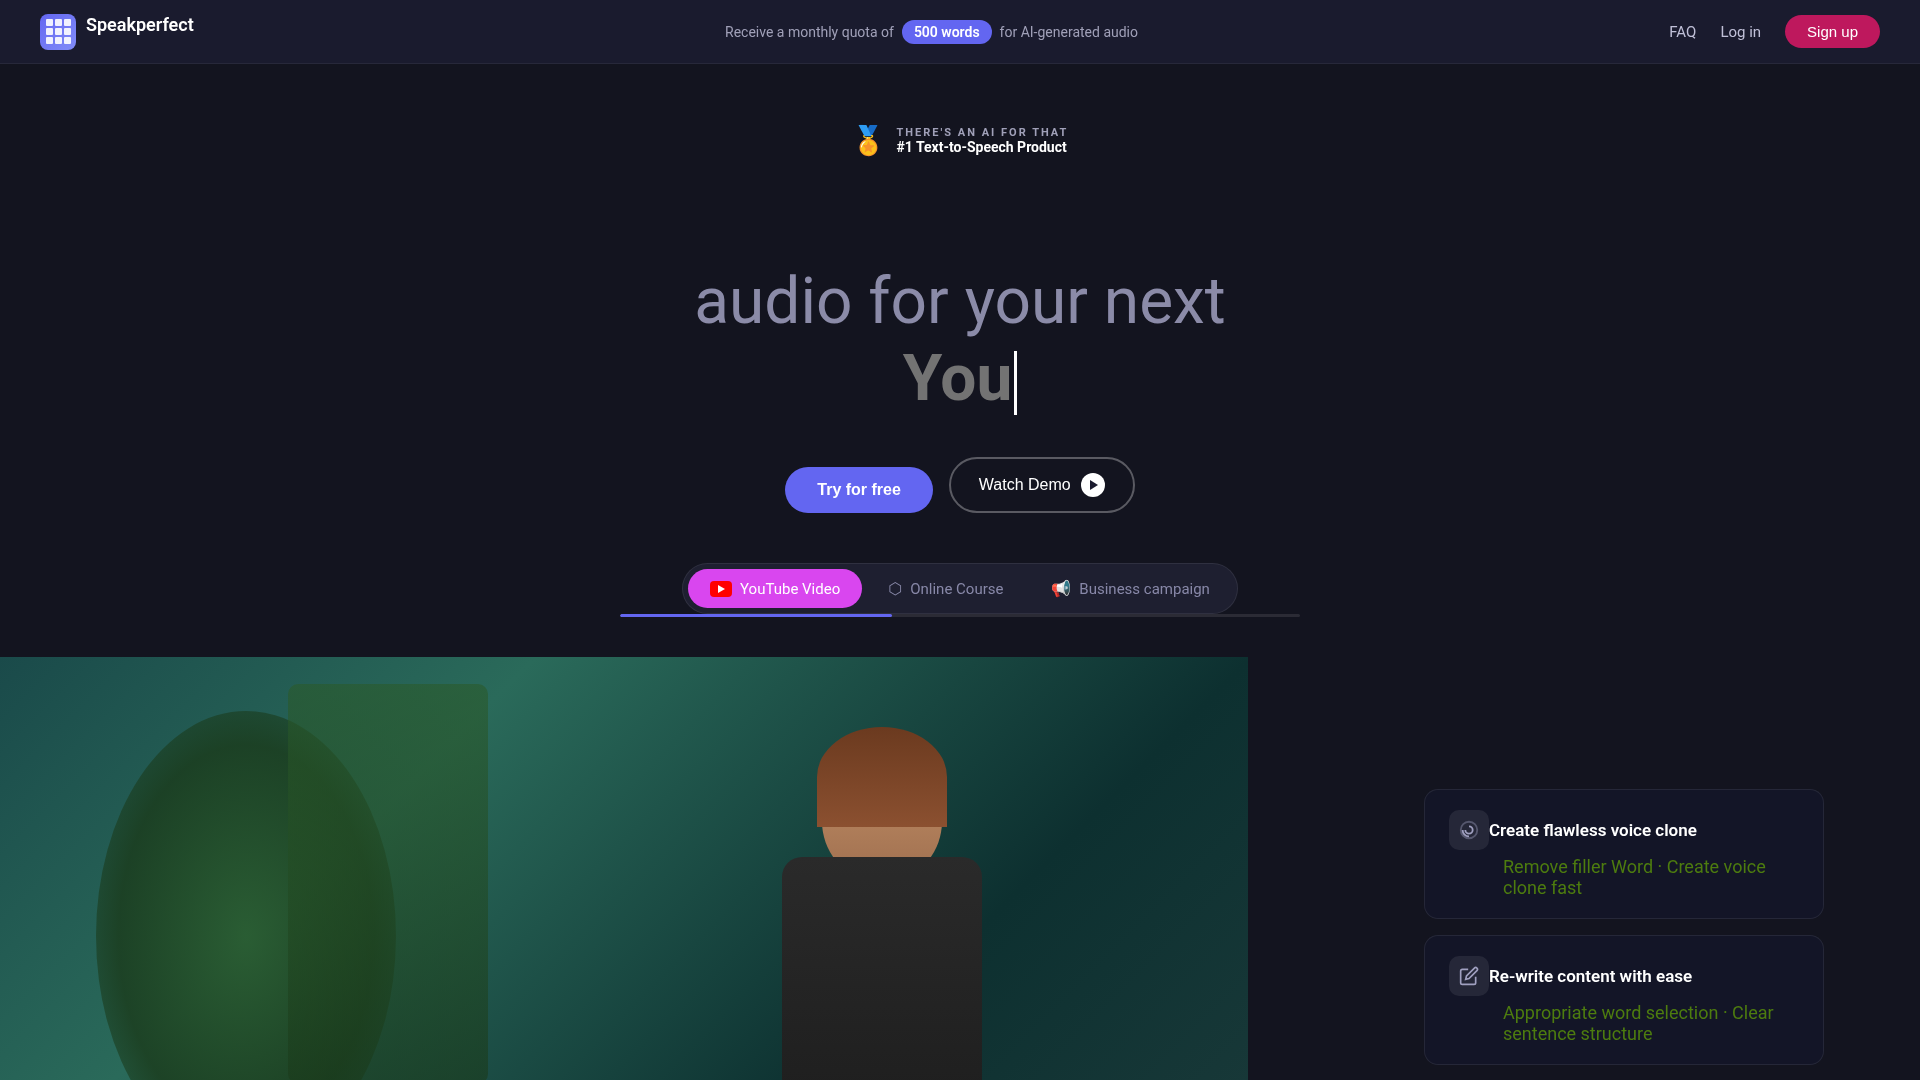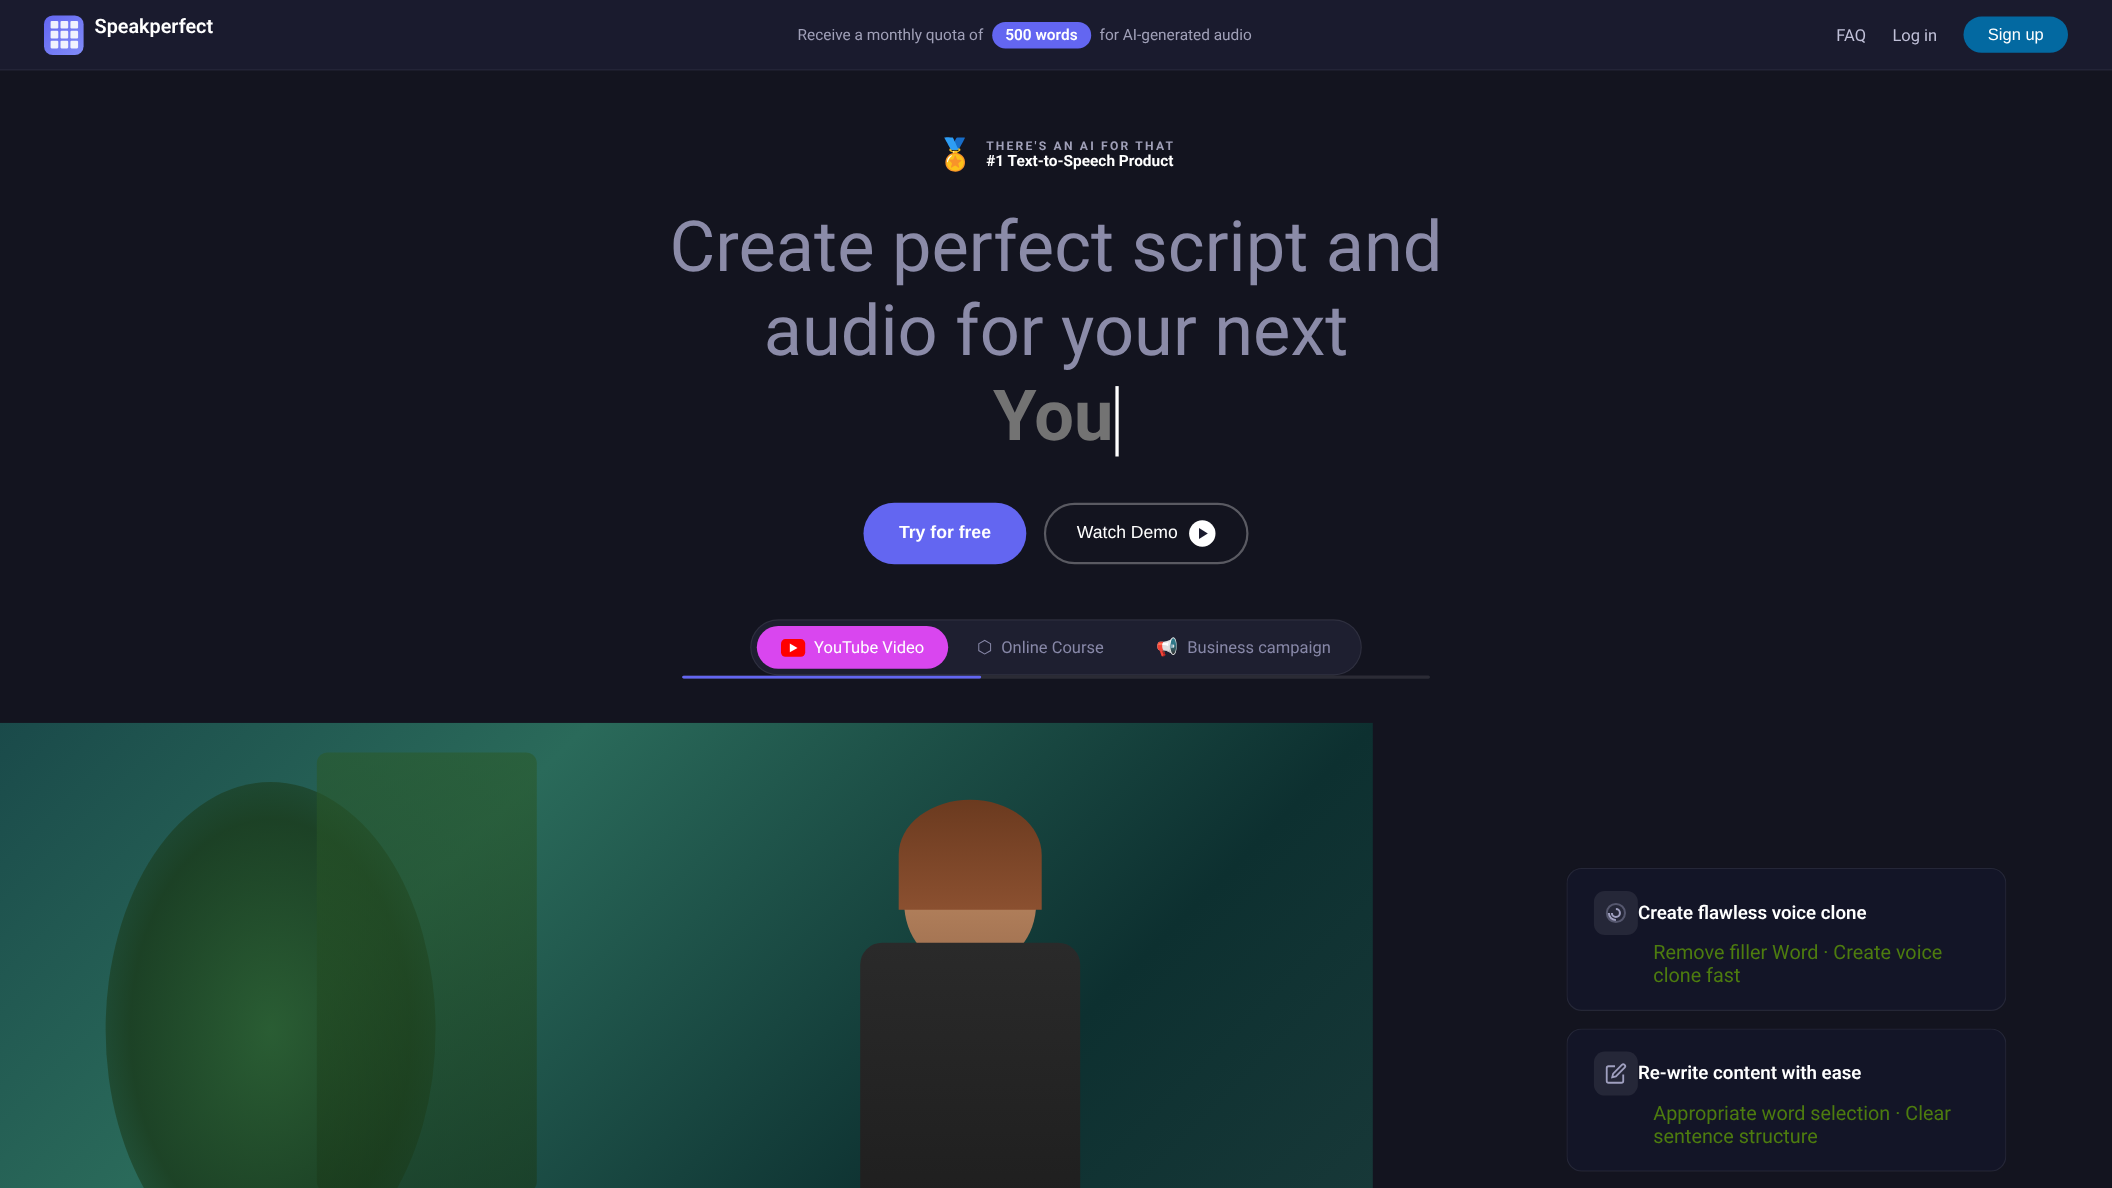--- a/index.html
+++ b/index.html
@@ -90,21 +90,21 @@
       text-decoration: none;
     }
 
     .nav-login {
       color: #c0c0d8;
       font-size: 15px;
       cursor: pointer;
     }
 
     .nav-signup {
-      background: #0369a1;
+      background: #be185d;
       color: white;
       border: none;
       padding: 8px 22px;
       border-radius: 20px;
       font-size: 15px;
       font-weight: 500;
       cursor: pointer;
     }
 
     
@@ -186,20 +186,21 @@
       0%, 100% { opacity: 1; }
       50% { opacity: 0; }
     }
 
     
     .cta-group {
       display: flex;
       gap: 16px;
       margin-top: 20px;
       margin-bottom: 50px;
+      align-items: flex-end;
     }
 
     .btn-try {
       background: #6366f1;
       color: white;
       border: none;
       padding: 14px 32px;
       border-radius: 30px;
       font-size: 16px;
       font-weight: 600;
@@ -442,21 +443,21 @@
     <span class="award-emoji">🏅</span>
     <div class="award-text">
       <span class="award-subtitle">THERE'S AN AI FOR THAT</span>
       <span class="award-title">
         <span>#1 Text-to-Speech Product</span>
       </span>
     </div>
   </div>
 
   <h1 class="hero-heading">
-    <span class="light">Create perfect script and</span><br>
+    <br>
     <span class="light">audio for your next</span><br>
     <span class="typed-line">
       <span class="typed-text">You</span><span class="cursor"></span>
     </span>
   </h1>
 
   <div class="cta-group">
     <button class="btn-try">Try for free</button>
     <button class="btn-demo">
       <span>Watch Demo</span>

